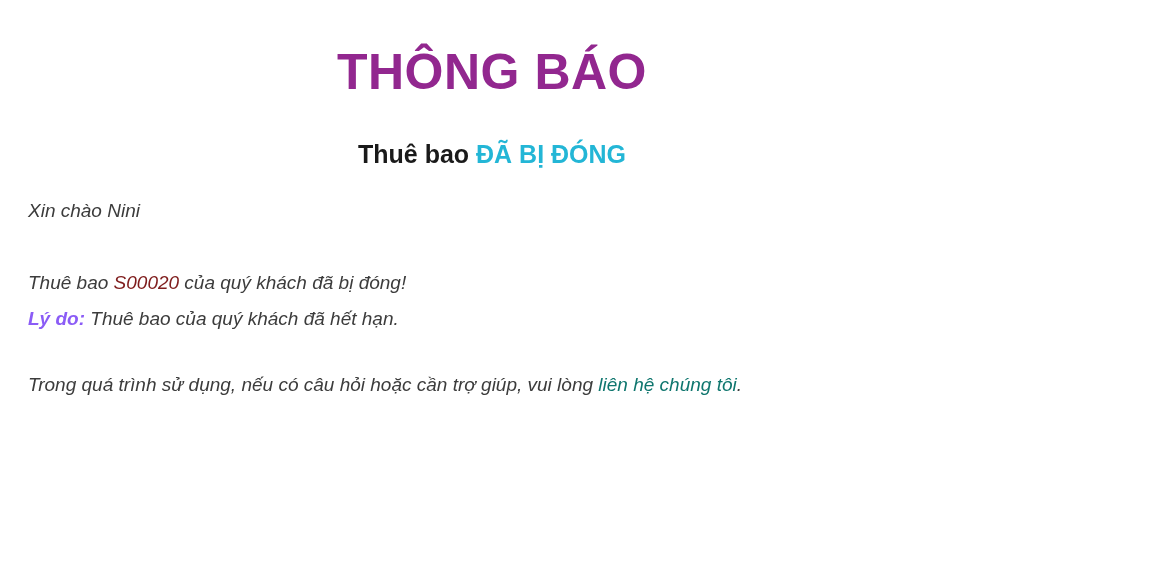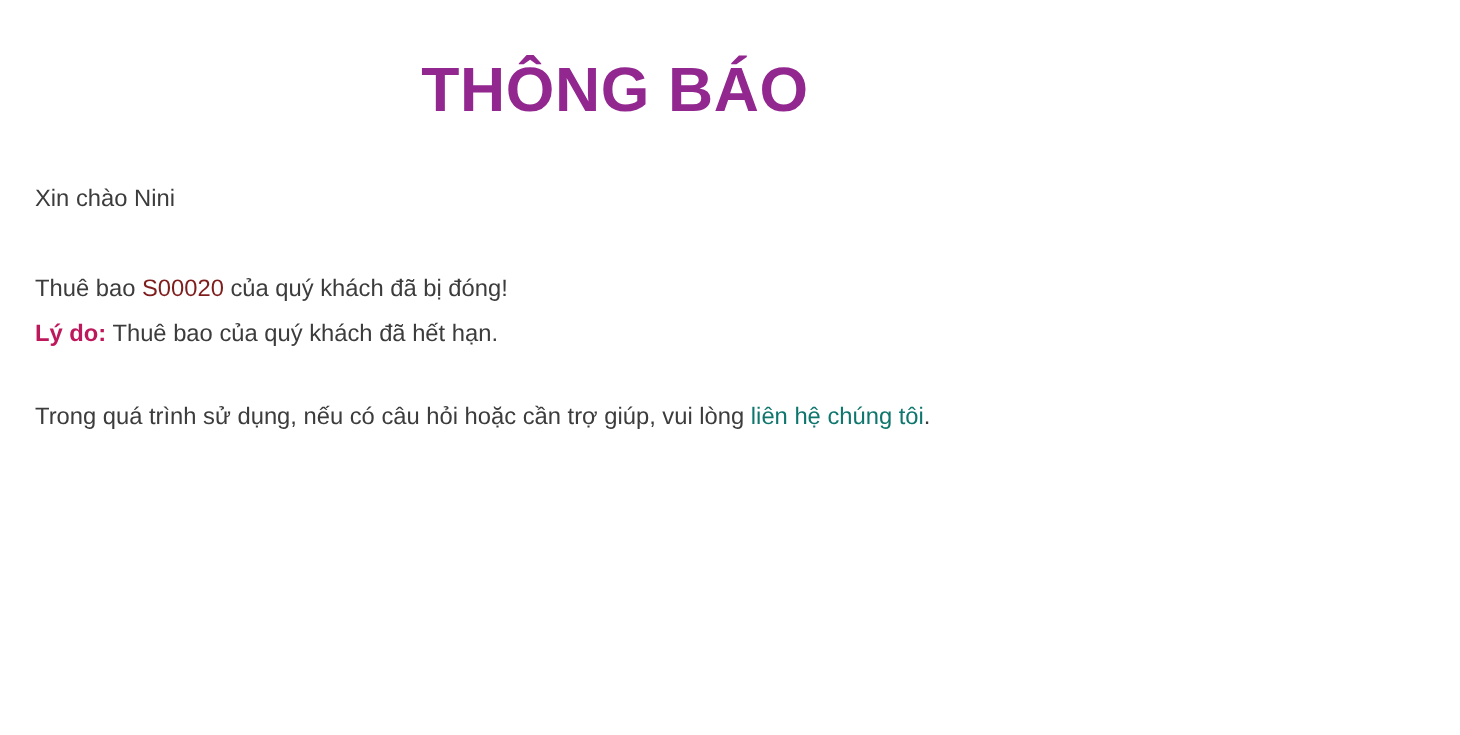--- a/index.html
+++ b/index.html
@@ -37,61 +37,65 @@
     font-weight: bold;
     margin: 0;
     padding-top: 38px;
     color: #1a1a1a;
   }
   .subtitle .status {
     color: #23b6d6;
   }
   .body-block {
     padding: 0 28px;
-    margin-top: 40px;
+    margin-top: 24px;
+    font-style: italic;
   }
   .para {
     font-size: 19px;
     line-height: 1.9;
     color: #3c3c3c;
     margin: 0;
   }
   .greeting {
     margin-top: 0;
     margin-bottom: 36px;
   }
   .info-block {
     margin-bottom: 30px;
   }
   .accent {
     color: #7f1d1d;
   }
   .strong {
     font-weight: bold;
-    color: #be185d;
+    color: #8b5cf6;
   }
   .link {
     color: #0f766e;
     text-decoration: none;
     cursor: pointer;
   }
   .contact-block {
     margin-bottom: 30px;
   }
   .footer-note {
     margin-bottom: 0;
   }
 </style>
 </head>
 <body>
 
 <div class="page">
 
   <h1 class="title">THÔNG BÁO</h1>
 
+  <h2 class="subtitle">
+    <span>Thuê bao </span><span class="status">ĐÃ BỊ ĐÓNG</span>
+  </h2>
 
   <div class="body-block">
 
     <p class="para greeting">Xin chào Nini</p>
 
     <div class="info-block">
       <p class="para">
         <span>Thuê bao </span><span class="accent">S00020</span><span> của quý khách đã bị đóng!</span>
       </p>
       <p class="para">

